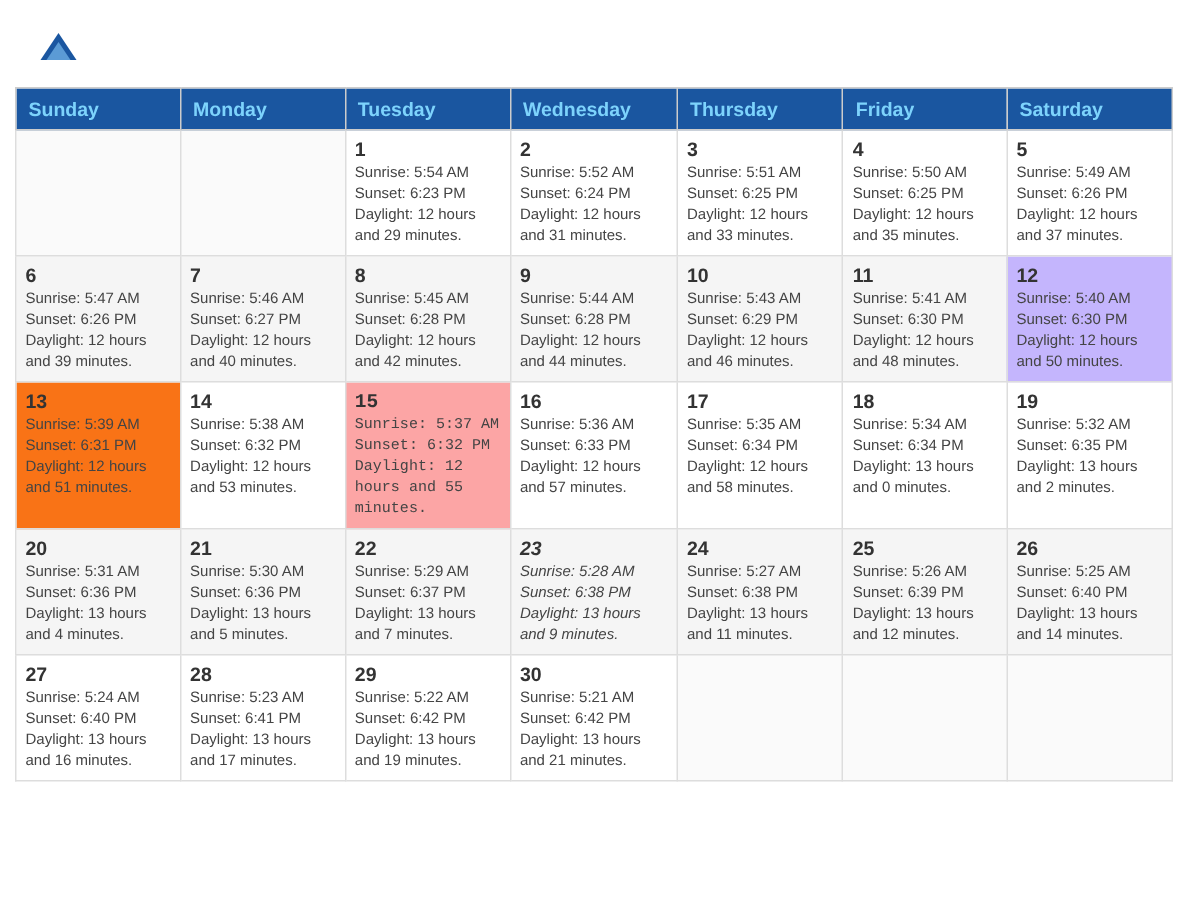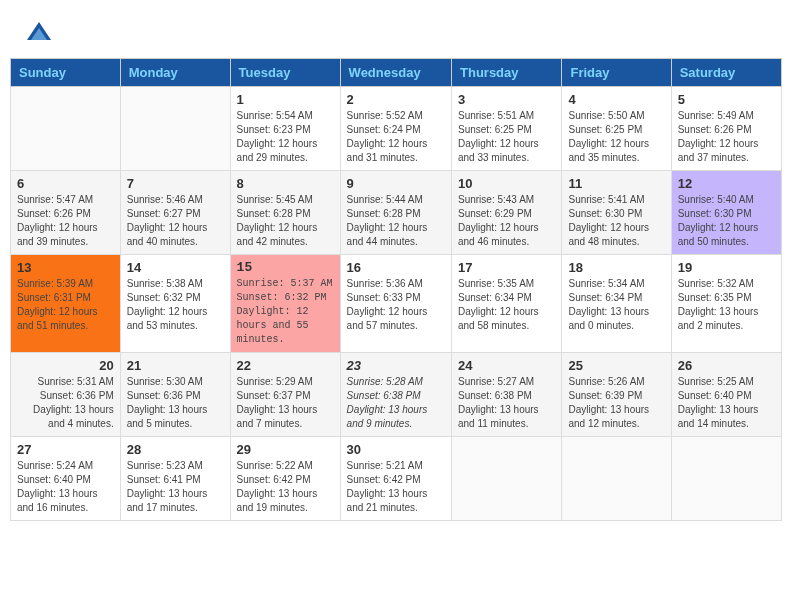--- a/index.html
+++ b/index.html
@@ -211,21 +211,21 @@
         <td style="background: rgb(255, 255, 255);">
           <div class="day-number">18</div>
           <div class="day-info">Sunrise: 5:34 AM<br>Sunset: 6:34 PM<br>Daylight: 13 hours and 0 minutes.</div>
         </td>
         <td style="background: rgb(255, 255, 255);">
           <div class="day-number">19</div>
           <div class="day-info">Sunrise: 5:32 AM<br>Sunset: 6:35 PM<br>Daylight: 13 hours and 2 minutes.</div>
         </td>
       </tr>
       <tr>
-        <td style="background: rgb(245, 245, 245); text-align: right;">
+        <td style="background: rgb(245, 245, 245);">
           <div class="day-number">20</div>
           <div class="day-info">Sunrise: 5:31 AM<br>Sunset: 6:36 PM<br>Daylight: 13 hours and 4 minutes.</div>
         </td>
         <td style="background: rgb(245, 245, 245);">
           <div class="day-number">21</div>
           <div class="day-info">Sunrise: 5:30 AM<br>Sunset: 6:36 PM<br>Daylight: 13 hours and 5 minutes.</div>
         </td>
         <td style="background: rgb(245, 245, 245);">
           <div class="day-number">22</div>
           <div class="day-info">Sunrise: 5:29 AM<br>Sunset: 6:37 PM<br>Daylight: 13 hours and 7 minutes.</div>

